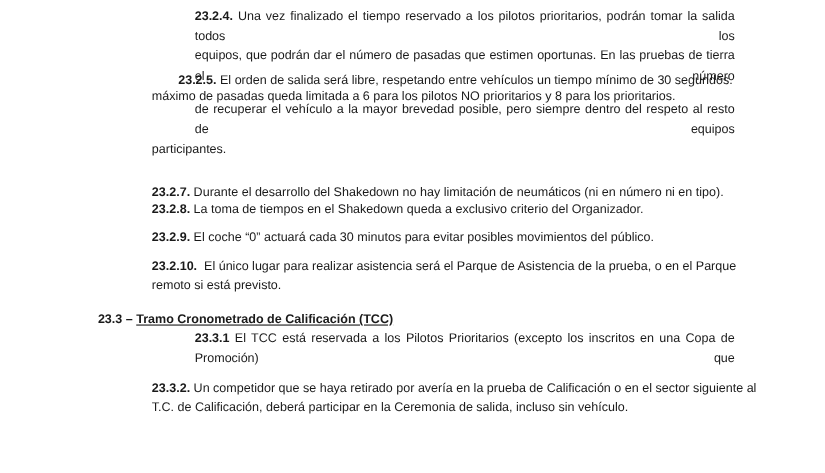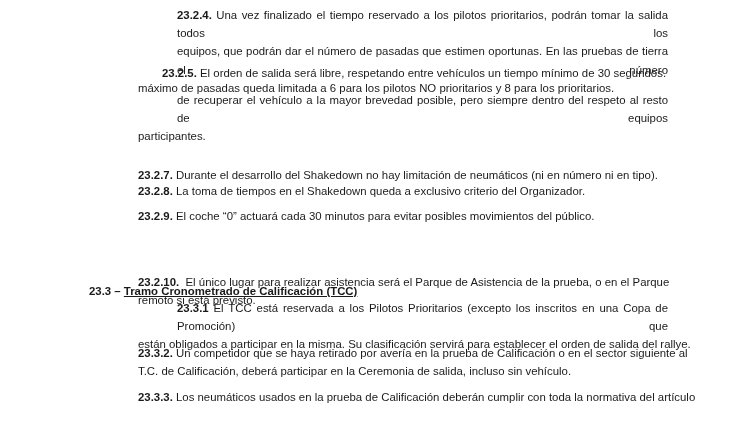--- a/index.html
+++ b/index.html
@@ -37,36 +37,34 @@
   </div>
 
   <div class="para" style="top:182px;">
     <span class="line"><span class="num">23.2.8.</span><span> La toma de tiempos en el Shakedown queda a exclusivo criterio del Organizador.</span></span>
   </div>
 
   <div class="para" style="top:207px;">
     <span class="line"><span class="num">23.2.9.</span><span> El coche “0” actuará cada 30 minutos para evitar posibles movimientos del público.</span></span>
   </div>
 
-  <div class="para" style="top:233px;margin-top:40px;">
+  <div class="para" style="top:233px;">
     <span class="line" style="white-space:pre;"><span class="num">23.2.10.</span><span>  El único lugar para realizar asistencia será el Parque de Asistencia de la prueba, o en el Parque</span></span>
     <span class="line">remoto si está previsto.</span>
   </div>
 
   <div class="heading" style="top:265px;margin-top:17px;">
     <span>23.3 – </span><span class="title">Tramo Cronometrado de Calificación (TCC)</span>
   </div>
 
   <div class="para" style="top:299px;">
     <span class="line j"><span class="num">23.3.1</span><span> El TCC está reservada a los Pilotos Prioritarios (excepto los inscritos en una Copa de Promoción) que</span></span>
-    <span class="line">están obligados a participar en la misma. Su clasificación servirá para establecer el orden de salida del rallye.</span>
   </div>
 
   <div class="para" style="top:344px;">
     <span class="line"><span class="num">23.3.2.</span><span> Un competidor que se haya retirado por avería en la prueba de Calificación o en el sector siguiente al</span></span>
     <span class="line">T.C. de Calificación, deberá participar en la Ceremonia de salida, incluso sin vehículo.</span>
   </div>
 
   <div class="para" style="top:388px;">
-    <span class="line"><span class="num">23.3.3.</span><span> Los neumáticos usados en la prueba de Calificación deberán cumplir con toda la normativa del artículo</span></span>
   </div>
 
 </div>
 
 </body></html>

